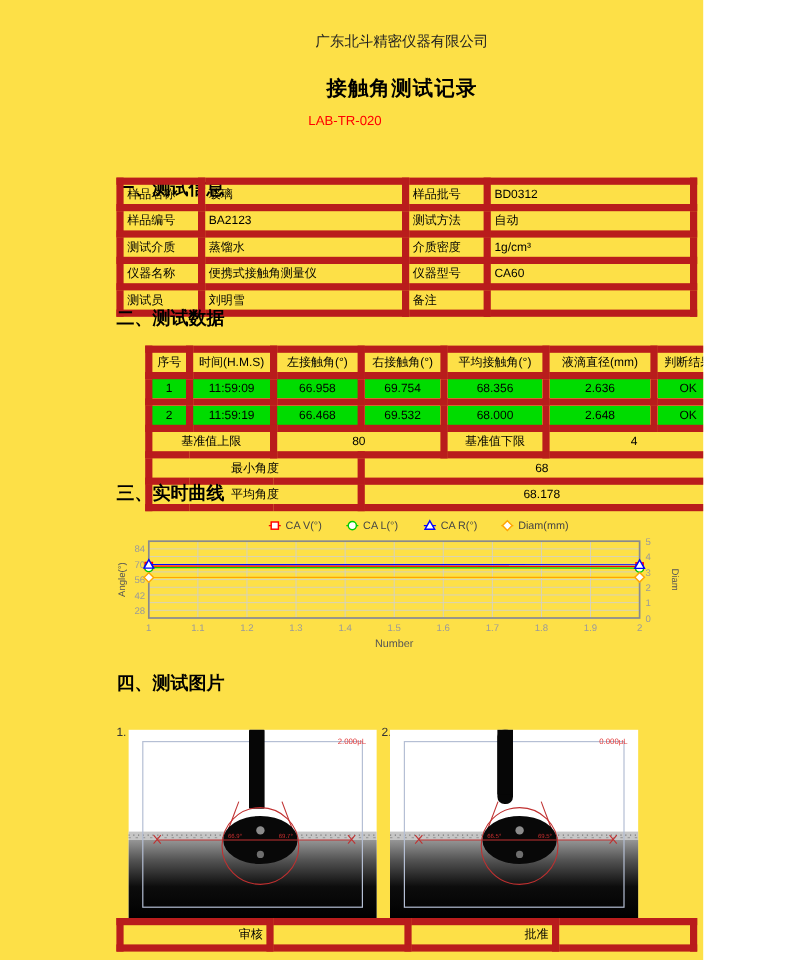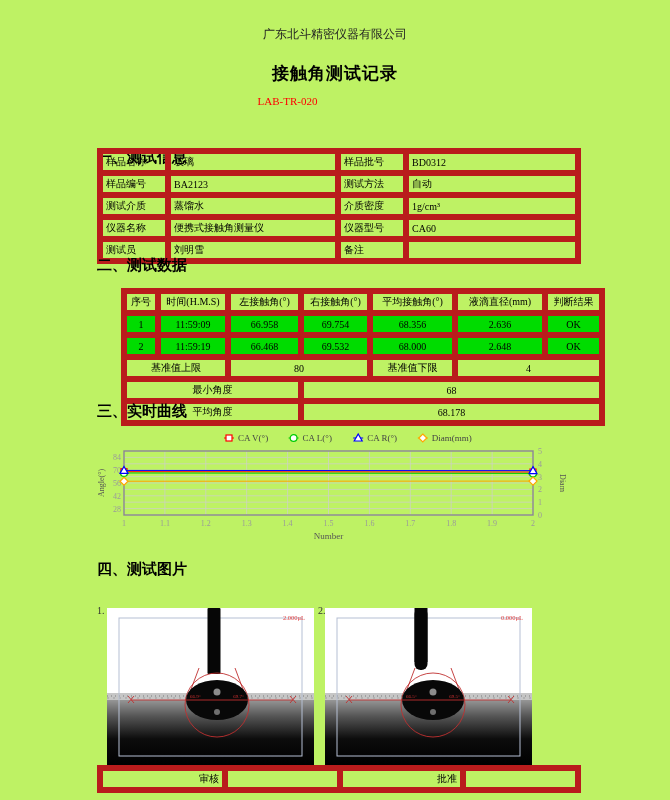--- a/index.html
+++ b/index.html
@@ -1,17 +1,17 @@
 <!DOCTYPE html>
 <html><head>
 <meta charset="utf-8">
 <style>
   html,body{margin:0;padding:0;background:#fff;}
   body{font-family:"Liberation Sans","DejaVu Sans",sans-serif;color:#000;}
-  .page{position:relative;width:670px;height:800px;background:#bef264;overflow:hidden;font-family:Liberation Serif, serif;}
+  .page{position:relative;width:586px;height:800px;background:#fde047;overflow:hidden;}
   .company{position:absolute;top:26px;left:0;width:670px;text-align:center;font-size:12px;color:#222;}
   .title{position:absolute;top:62px;left:0;width:670px;text-align:center;font-size:17px;font-weight:bold;letter-spacing:1px;}
   .docno{position:absolute;top:95px;left:0;width:575px;text-align:center;font-size:11px;color:#ff0000;}
   .sec{position:absolute;left:97px;font-size:15px;font-weight:bold;}
   table{border-collapse:collapse;table-layout:fixed;}
   td{border:6px solid #b91c1c;font-size:10px;height:16px;padding:0 3px;overflow:hidden;white-space:nowrap;}
   .t1{position:absolute;left:97px;top:148px;width:478px;}
   .t1 td{text-align:left;}
   .t2{position:absolute;left:97px;top:288px;width:478px;margin-left:24px;}
   .t2 td{text-align:center;padding:0 1px;}

